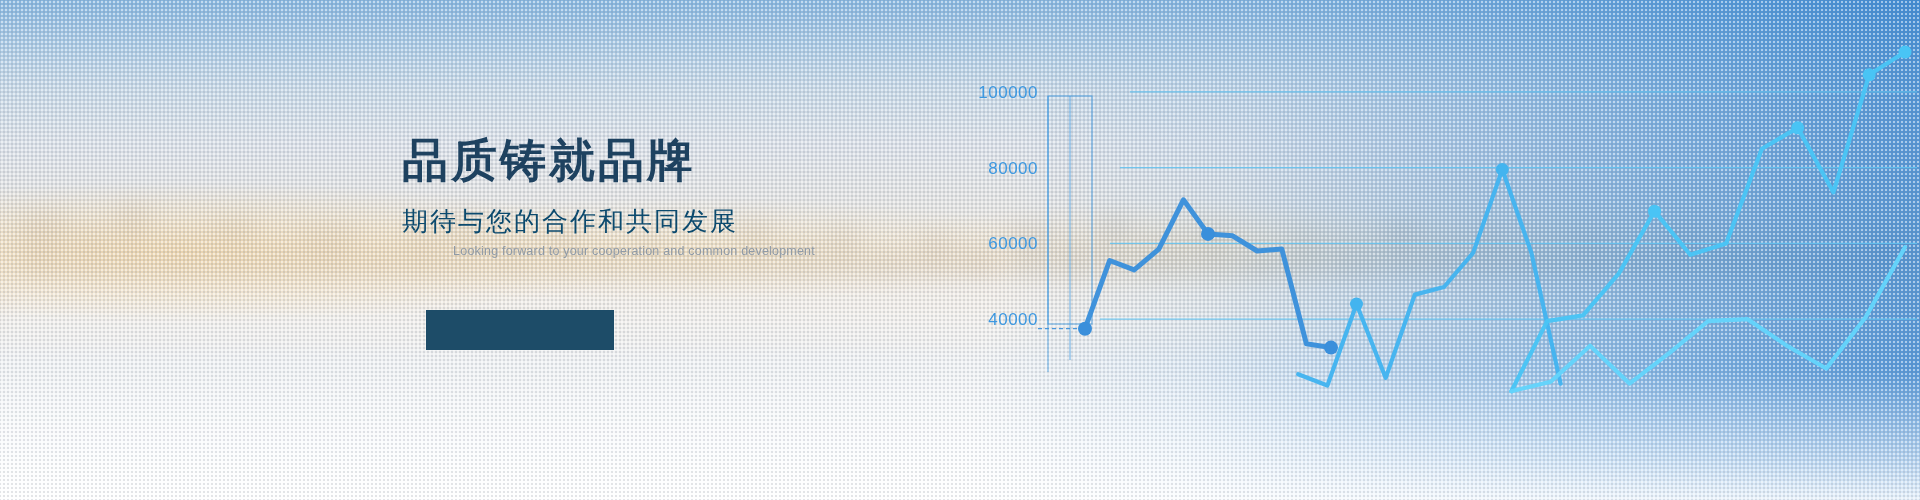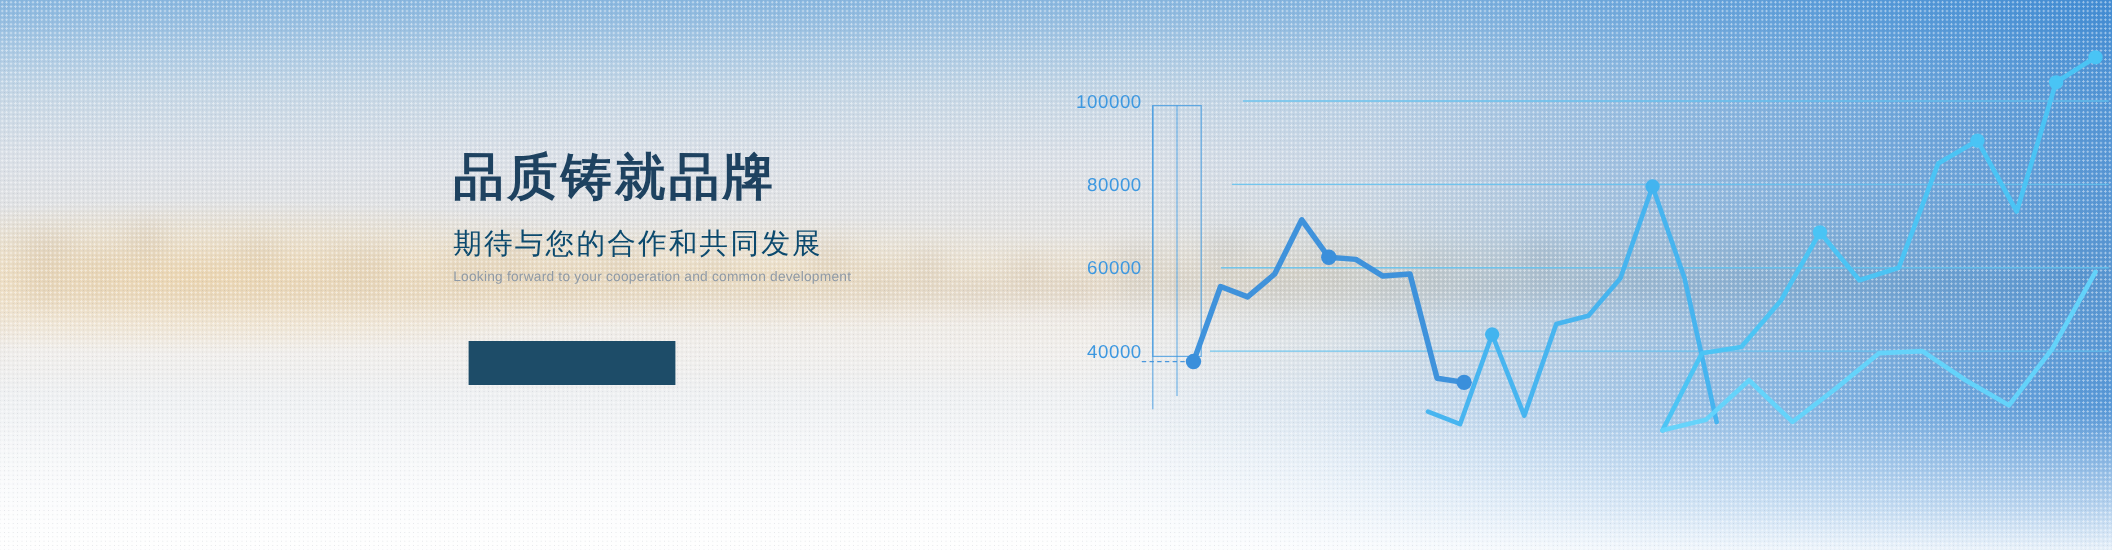--- a/index.html
+++ b/index.html
@@ -63,32 +63,32 @@
       radial-gradient(rgba(110,120,135,0.22) 0.7px, rgba(0,0,0,0) 0.8px);
     background-size:4px 4px,4px 4px;
     background-position:0 0,2px 2px;
     opacity:.9;
   }
   .bg-vignette{
     background:linear-gradient(180deg, rgba(255,255,255,0) 74%, rgba(255,255,255,0.55) 92%, rgba(255,255,255,0.85) 100%);
   }
 
   
-  .copy{position:absolute;left:412px;top:137px;width:464px;}
+  .copy{position:absolute;left:402px;top:137px;width:464px;}
   .headline{
     font-size:46px;line-height:1.02;letter-spacing:3px;font-weight:700;
     color:#1e4260;white-space:nowrap;
   }
   .subline{
     margin-top:24px;font-size:26px;line-height:1.05;letter-spacing:2px;
     color:#0c4a6e;white-space:nowrap;font-weight:400;
   }
   .engline{
     margin-top:9px;font-size:12.5px;letter-spacing:.2px;
-    color:#8f9aa6;white-space:nowrap;font-weight:400;
+    color:#8f9aa6;white-space:nowrap;font-weight:400;text-align:center;
   }
   .cta{
     position:absolute;left:426px;top:310px;width:188px;height:40px;
     background:#1d4c68;border:0;cursor:pointer;
   }
 
   
   .chart{position:absolute;left:930px;top:0;width:990px;height:500px;}
   .chart svg{display:block;}
   .ylabel{

